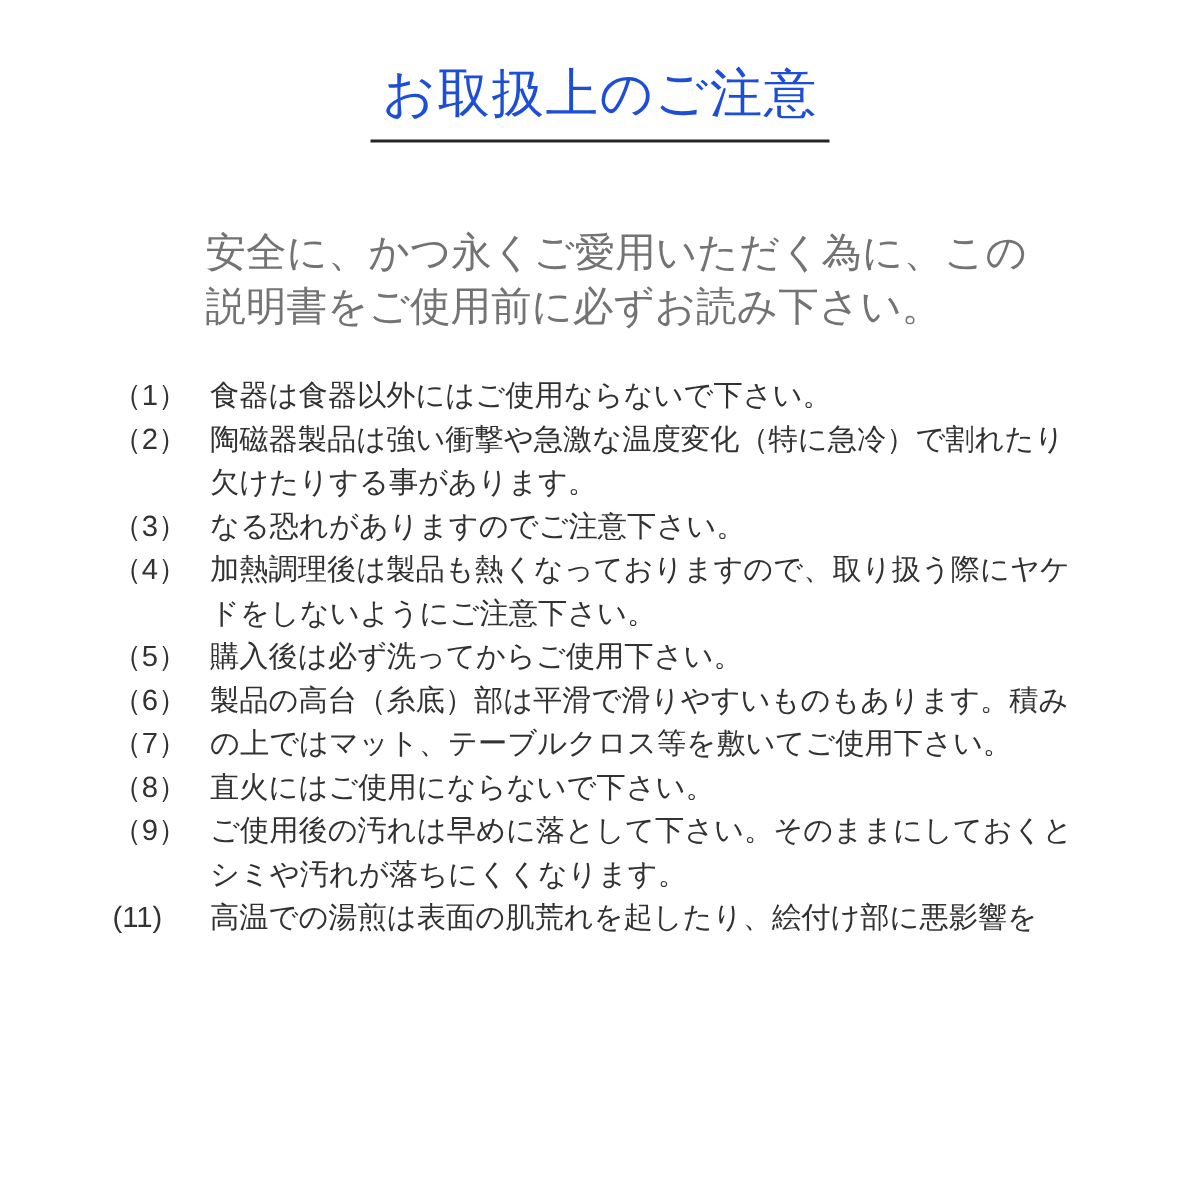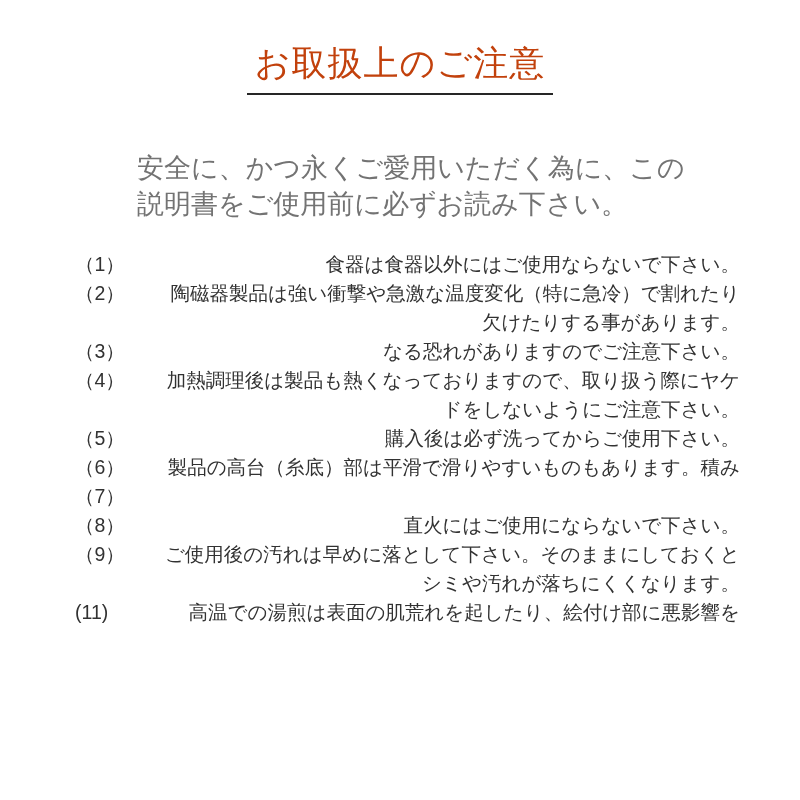--- a/index.html
+++ b/index.html
@@ -21,21 +21,21 @@
   }
   .title-row {
     text-align: center;
     padding-top: 20px;
   }
   .title {
     display: inline-block;
     font-size: 35px;
     font-weight: 500;
     letter-spacing: 1px;
-    color: #c2410c;
+    color: #1d4ed8;
     border-bottom: 2px solid #262626;
     padding: 0 8px 9px 8px;
     line-height: 1.15;
     white-space: nowrap;
   }
   .intro {
     margin: 32px 0 0 137px;
     font-size: 27px;
     line-height: 36px;
     color: #737373;
@@ -56,21 +56,20 @@
     flex: 0 0 65px;
     width: 65px;
     white-space: nowrap;
   }
   .item .body {
     flex: 1 1 auto;
     min-width: 0;
   }
   .item .line {
     white-space: nowrap;
-    text-align: right;
   }
 </style>
 </head>
 <body>
 
 <div class="page">
 
   <div class="title-row">
     <h1 class="title">お取扱上のご注意</h1>
   </div>
@@ -122,20 +121,21 @@
     <div class="item">
       <div class="num">（6）</div>
       <div class="body">
         <div class="line">製品の高台（糸底）部は平滑で滑りやすいものもあります。積み</div>
       </div>
     </div>
 
     <div class="item">
       <div class="num">（7）</div>
       <div class="body">
+        <div class="line">の上ではマット、テーブルクロス等を敷いてご使用下さい。</div>
       </div>
     </div>
 
     <div class="item">
       <div class="num">（8）</div>
       <div class="body">
         <div class="line">直火にはご使用にならないで下さい。</div>
       </div>
     </div>
 

